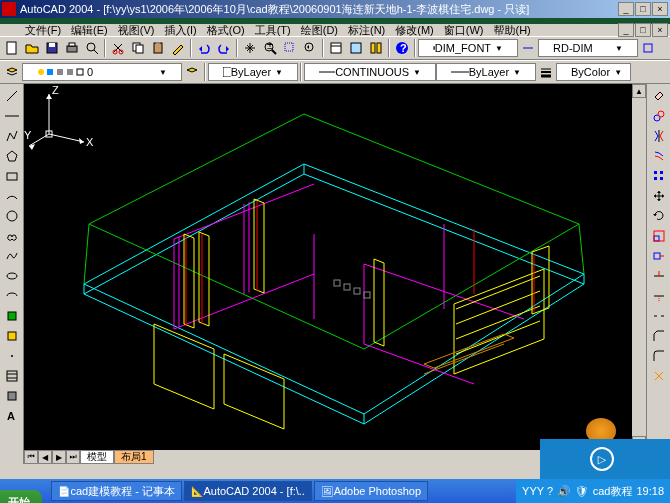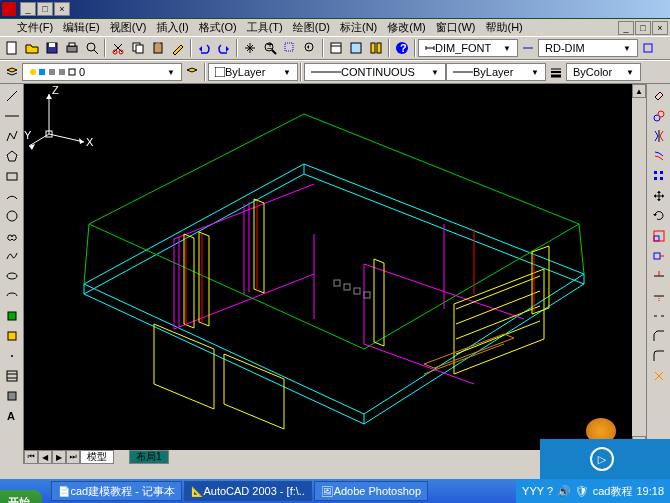--- a/index.html
+++ b/index.html
@@ -2,59 +2,62 @@
 <html><head>
 <meta charset="utf-8">
 <style>
 * { margin: 0; padding: 0; box-sizing: border-box; font-family: "SimSun", "宋体", sans-serif; font-size: 11px; }
 body { width: 670px; height: 503px; background: #d4d0c8; overflow: hidden; position: relative; }
 .titlebar { height: 18px; background: linear-gradient(to right, #0a246a, #a6caf0); color: #fff; display: flex; align-items: center; padding: 0 2px; }
 .titlebar .app-icon { width: 14px; height: 14px; background: #c00; margin-right: 4px; }
 .titlebar .title { flex: 1; font-size: 11px; white-space: nowrap; overflow: hidden; }
 .winbtns { display: flex; gap: 1px; }
 .winbtn { width: 16px; height: 14px; background: #d4d0c8; border: 1px solid #808080; display: flex; align-items: center; justify-content: center; font-size: 9px; cursor: pointer; color:#000;}
-.menubar { height: 18px; background: #d4d0c8; display: flex; align-items: center; padding-left: 12px; border-top: 1px solid #14532d; }
+.menubar { height: 18px; background: #d4d0c8; display: flex; align-items: center; padding-left: 20px; border-top: 6px solid #14532d; }
 .menubar span { padding: 2px 5px; cursor: pointer; }
 .menubar .doc-btns { margin-left: auto; display: flex; gap: 1px; padding-right:2px;}
 .toolbar { height: 24px; background: #d4d0c8; border-top: 1px solid #fff; border-bottom: 1px solid #808080; display: flex; align-items: center; padding: 0 2px; gap: 0; }
 .tbtn { width: 20px; height: 20px; border: 1px solid #d4d0c8; display: flex; align-items: center; justify-content: center; cursor: pointer; position: relative; }
 .tsep { width: 2px; height: 18px; border-left: 1px solid #808080; border-right: 1px solid #fff; margin: 0 2px; }
-.combo { height: 18px; border: 1px solid #808080; background: #fff; display: flex; align-items: center; padding: 0 6px; font-size: 10px; }
+.combo { height: 18px; border: 1px solid #808080; background: #fff; display: flex; align-items: center; padding: 0 14px; font-size: 10px; }
 .combo .arrow { margin-left: auto; padding-left: 4px; font-size: 8px; }
 .main-area { position: relative; height: 380px; display: flex; }
 .side-toolbar { width: 24px; background: #d4d0c8; border-right: 1px solid #808080; display: flex; flex-direction: column; padding: 2px 0; }
 .side-toolbar .tbtn { width: 20px; height: 18px; margin: 1px auto; }
 .viewport { flex: 1; background: #000; position: relative; overflow: hidden; }
 .viewport svg { position: absolute; top: 0; left: 0; }
 .ucs { position: absolute; bottom: 40px; left: 30px; }
 .scrollbar-h { position: absolute; bottom: 0; left: 0; right: 14px; height: 14px; background: #d4d0c8; display: flex; }
 .scrollbar-v { position: absolute; top: 0; right: 0; bottom: 14px; width: 14px; background: #d4d0c8; }
 .scrollbar-h .sbtn, .scrollbar-v .sbtn { width: 14px; height: 14px; background: #d4d0c8; border: 1px solid #808080; display:flex; align-items:center; justify-content:center; font-size:8px; cursor:pointer;}
 .tabs { display: flex; align-items: center; height: 14px; }
 .tab { padding: 0 6px; height: 14px; border: 1px solid #808080; background: #fff; font-size: 10px; display:flex; align-items:center; cursor:pointer;}
-.tab.inactive { background: #0f766e; margin-left: 15px; }
+.tab.inactive { background: #fdba74; }
 .cmdline { height: 16px; background: #fff; border: 1px solid #808080; padding: 1px 4px; margin: 18px 2px; font-size: 11px; }
 .statusbar { height: 20px; background: #d4d0c8; border-top: 1px solid #fff; display: flex; align-items: center; padding: 0 4px; gap: 0; }
 .statusbar .coords { width: 180px; border: 1px inset #808080; padding: 1px 4px; font-size: 10px; }
 .status-toggle { padding: 1px 4px; border: 1px solid #808080; background: #d4d0c8; font-size: 10px; cursor: pointer; margin-left: 1px; }
 .status-toggle.on { border: 1px inset #808080; background: #fff; }
 .taskbar { position: absolute; bottom: 0; left: 0; right: 0; height: 24px; background: linear-gradient(to bottom, #3a81dd, #245edb); display: flex; align-items: center; }
 .start-btn { height: 24px; padding: 0 12px 0 8px; background: linear-gradient(to bottom, #3c9b3c, #278427); color: #fff; font-weight: bold; border-radius: 0 8px 8px 0; display: flex; align-items: center; cursor:pointer;margin-top:22px;}
 .task-item { height: 20px; margin: 0 1px; padding: 0 6px; background: #3a7de0; border: 1px solid #2050a0; color: #fff; font-size: 10px; display: flex; align-items: center; cursor:pointer; max-width:140px; white-space:nowrap; overflow:hidden;}
 .tray { margin-left: auto; height: 24px; background: #1b8fe4; padding: 1px 6px; display: flex; align-items: center; color: #fff; font-size: 10px; gap: 4px; }
 .watermark { position: absolute; right: 0; bottom: 24px; width: 130px; height: 40px; background: #1680c8; display: flex; align-items: center; justify-content: center; color: #fff; font-size: 16px; }
 .watermark .play { width: 24px; height: 24px; border: 2px solid #fff; border-radius: 50%; margin-right: 6px; display:flex; align-items:center; justify-content:center;}
 .command-area { background:#d4d0c8; padding:1px 2px; }
 .lion-icon { position:absolute; bottom:20px; right:30px; width:30px; height:26px; background:radial-gradient(circle,#f4a020,#c87010); border-radius:50%; }
 </style>
 </head>
 <body>
 
 <div class="titlebar">
   <div class="app-icon"></div>
+  <div class="title">
+    <span>AutoCAD 2004</span> - <span>[f:\yy\ys1\2006年\2006年10月\cad教程\20060901海连新天地h-1-李波棋住宅.dwg - 只读]</span>
+  </div>
   <div class="winbtns">
     <div class="winbtn">_</div>
     <div class="winbtn">□</div>
     <div class="winbtn">×</div>
   </div>
 </div>
 
 <div class="menubar">
   <span>文件(F)</span>
   <span>编辑(E)</span>
@@ -241,21 +244,21 @@
     </div>
   <div class="tsep"></div>
   <div class="combo" style="width:90px">
     <svg width="10" height="10">
         <rect width="10" height="10" fill="#fff" stroke="#000"></rect>
       </svg>
     <span>ByLayer</span>
       <span class="arrow">▼</span>
   </div>
   <div class="tsep"></div>
-  <div class="combo" style="width:142px">
+  <div class="combo" style="width:132px">
     <svg width="30" height="8">
         <line x1="0" y1="4" x2="30" y2="4" stroke="#000"></line>
       </svg>
     <span>CONTINUOUS</span>
       <span class="arrow">▼</span>
   </div>
   <div class="combo" style="width:100px">
     <svg width="20" height="8">
         <line x1="0" y1="4" x2="20" y2="4" stroke="#000"></line>
       </svg>
@@ -573,21 +576,21 @@
   <div class="status-toggle on">对象捕捉</div>
   <div class="status-toggle">对象追踪</div>
   <div class="status-toggle">线宽</div>
   <div class="status-toggle on">模型</div>
 </div>
 
 <div class="taskbar">
   <div class="start-btn">开始</div>
   <div style="width:8px"></div>
   <div class="task-item">📄 <span>cad建模教程 - 记事本</span></div>
-  <div class="task-item" style="background:#184fa8">📐 <span>AutoCAD 2003 - [f:\..</span></div>
+  <div class="task-item" style="background:#184fa8">📐 <span>AutoCAD 2004 - [f:\..</span></div>
   <div class="task-item">🖼 <span>Adobe Photoshop</span></div>
   <div class="tray">
     <span>YYY ? </span>
     <span>🔊</span>
     <span>🛡</span>
     <span>cad教程</span>
     <span>19:18</span>
   </div>
 </div>
 

